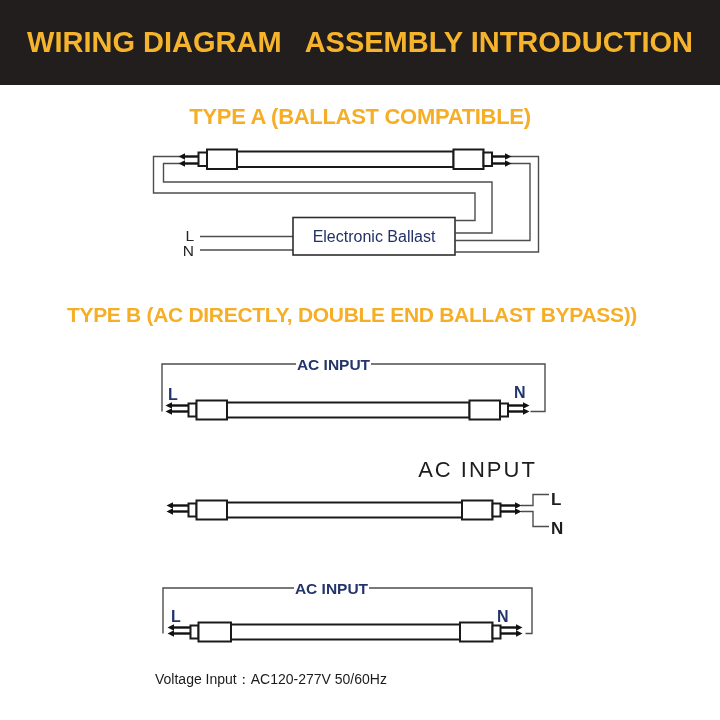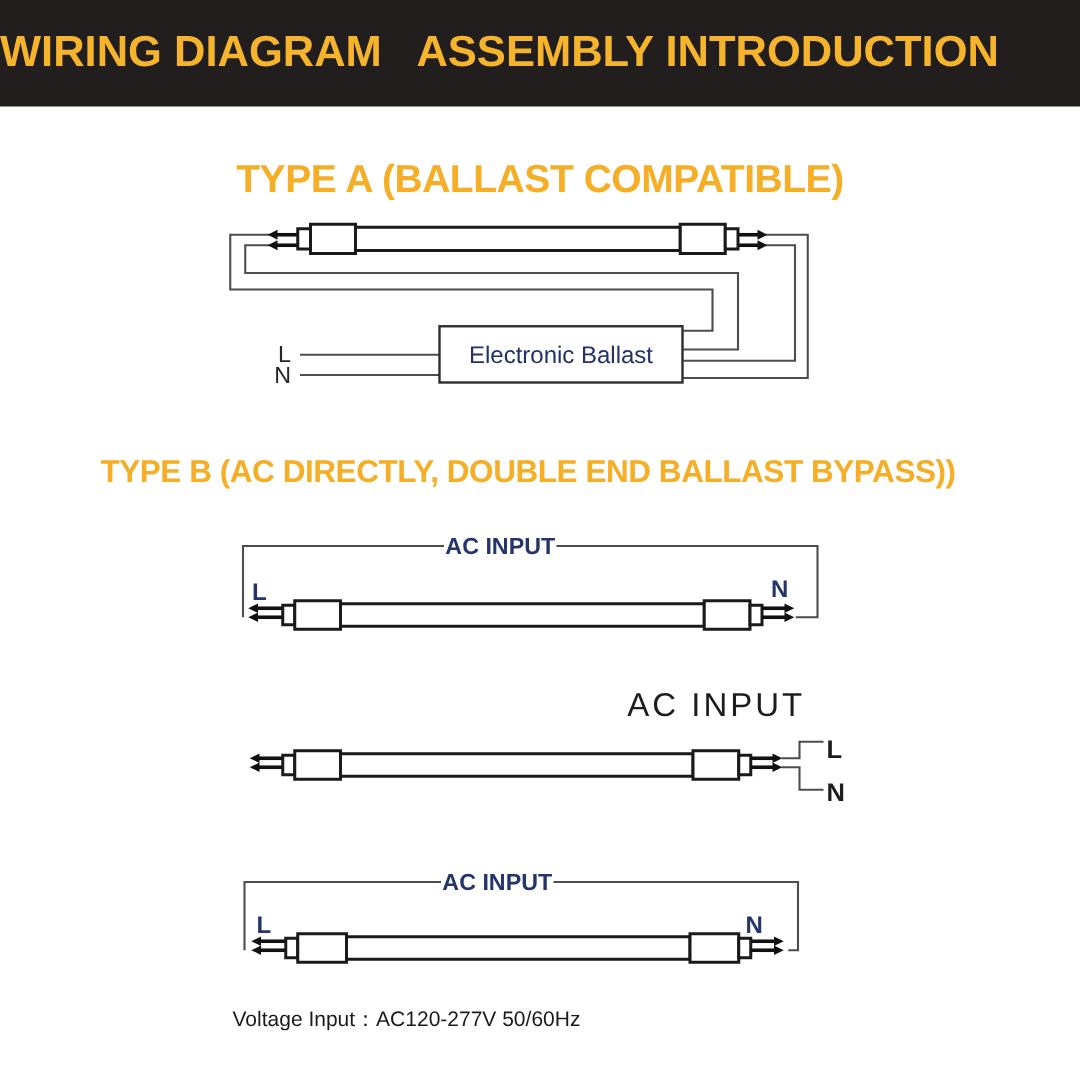--- a/index.html
+++ b/index.html
@@ -1,30 +1,30 @@
 <!DOCTYPE html>
 <html><head>
 <meta charset="utf-8">
 <style>
   html,body{margin:0;padding:0;background:#e9e9e9;}
   .stage{
     position:relative;width:720px;height:720px;background:#ffffff;
     font-family:"Liberation Sans",sans-serif;overflow:hidden;margin:0 auto;
   }
   .banner{
-    position:absolute;left:0;top:0;width:720px;height:71px;background:#221e1e;
-    display:flex;align-items:center;justify-content:flex-start;
+    position:absolute;left:0;top:0;width:720px;height:85px;background:#221e1e;
+    display:flex;align-items:center;justify-content:center;
   }
   .banner-title{
     color:#f6b42c;font-size:29px;font-weight:700;white-space:pre;letter-spacing:0px;
   }
   .heading{
     position:absolute;left:0;width:720px;text-align:center;color:#f5ae25;font-weight:700;
   }
-  .heading-a{top:104px;font-size:26px;letter-spacing:-0.3px;}
+  .heading-a{top:104px;font-size:22px;letter-spacing:-0.3px;}
   .heading-b{top:303px;font-size:21px;letter-spacing:-0.3px;transform:translateX(-8px);}
   .diagram-svg{position:absolute;left:0;top:0;width:720px;height:720px;}
   .footer-text{
     position:absolute;left:155px;top:671px;font-size:14px;color:#1b1b1b;font-weight:500;
     white-space:pre;
   }
   
   .tpart{fill:#ffffff;stroke:#1a1a1a;stroke-width:2;}
   .pin{stroke:#111;stroke-width:2.4;fill:none;}
   .pin-tip{fill:#111;stroke:none;}

